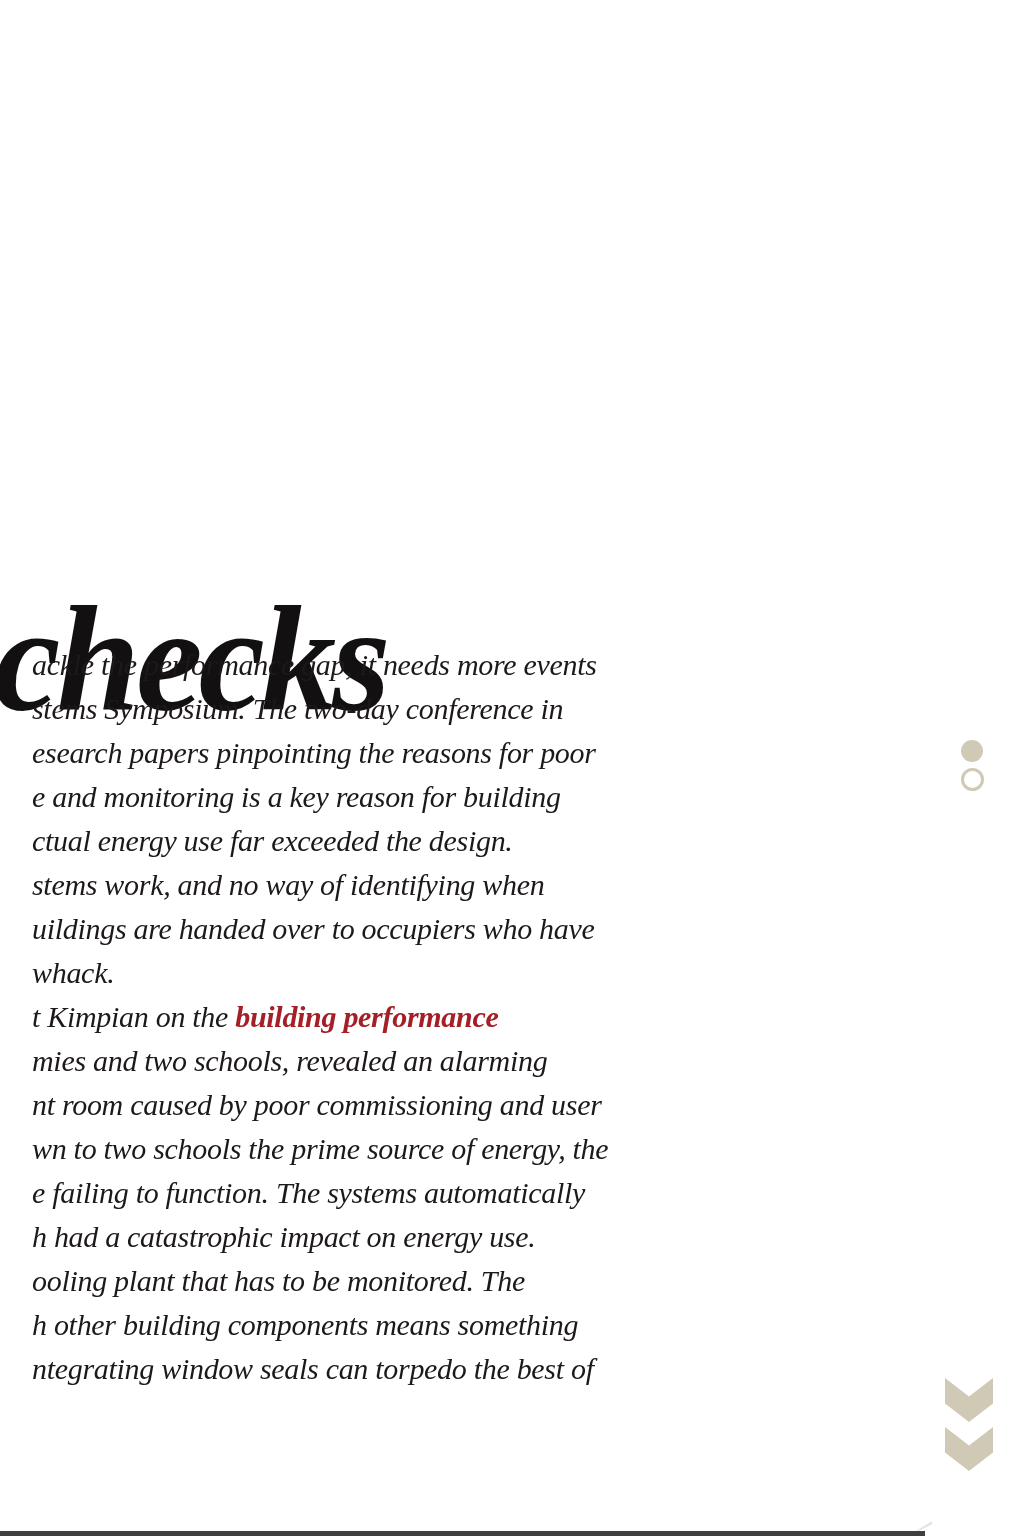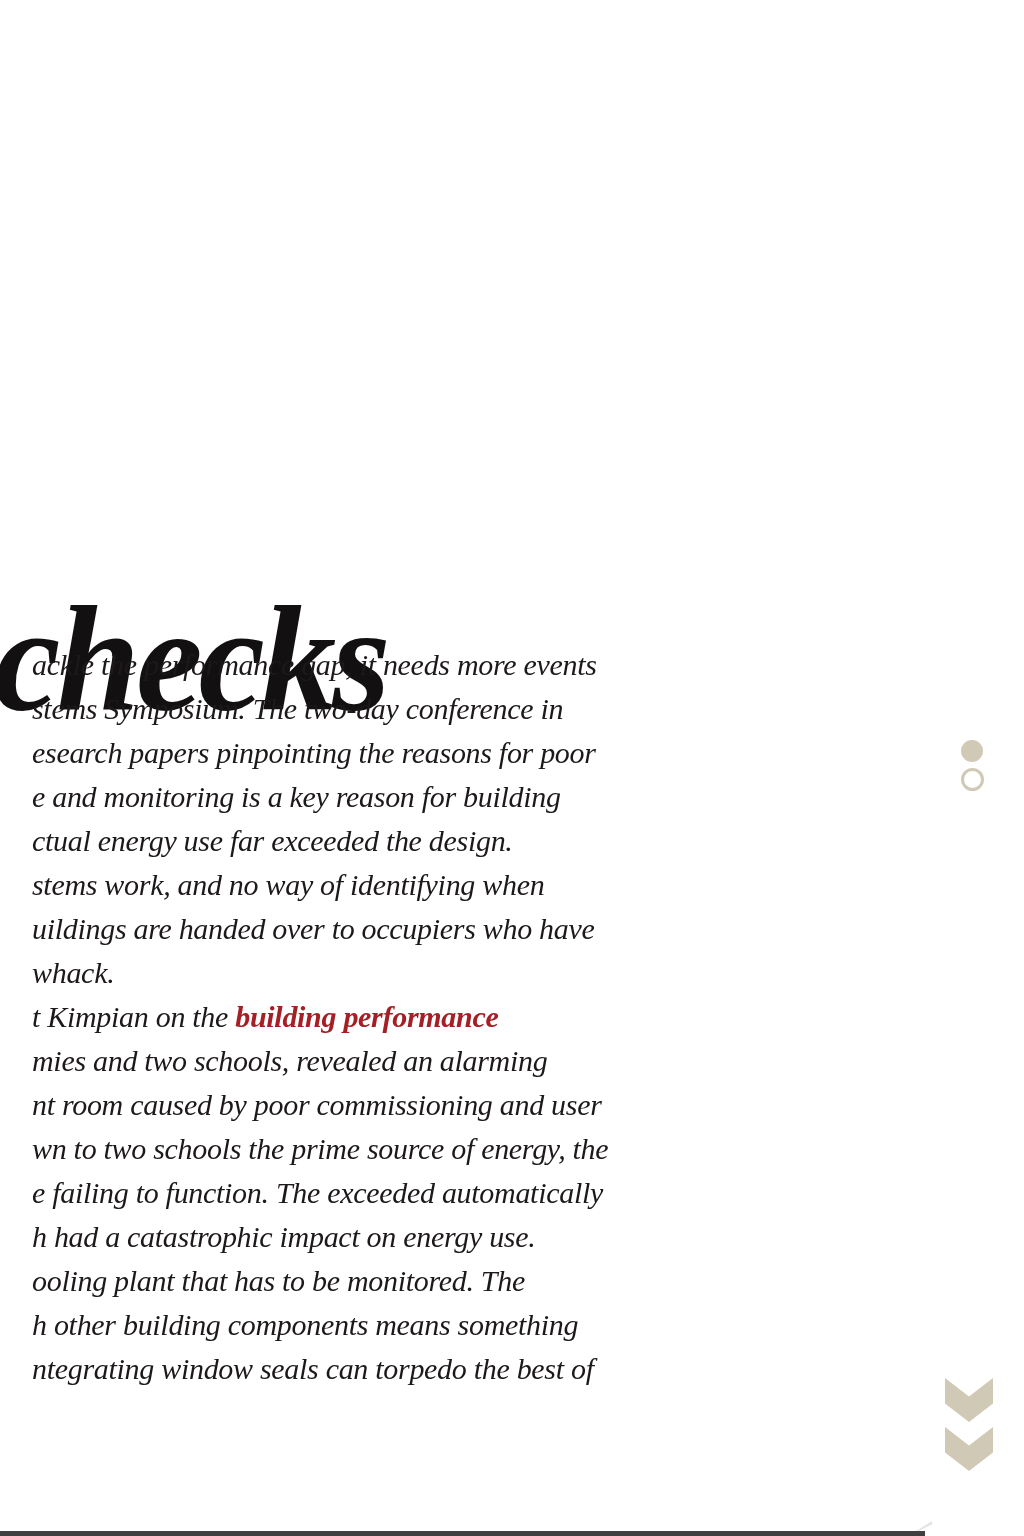--- a/index.html
+++ b/index.html
@@ -117,21 +117,21 @@
       <div class="line"><span>esearch papers pinpointing the reasons for poor</span></div>
       <div class="line"><span>e and monitoring is a key reason for building</span></div>
       <div class="line"><span>ctual energy use far exceeded the design.</span></div>
       <div class="line"><span>stems work, and no way of identifying when</span></div>
       <div class="line"><span>uildings are handed over to occupiers who have</span></div>
       <div class="line"><span>whack.</span></div>
       <div class="line"><span>t Kimpian on the </span><span class="red-link">building performance</span></div>
       <div class="line"><span>mies and two schools, revealed an alarming</span></div>
       <div class="line"><span>nt room caused by poor commissioning and user</span></div>
       <div class="line"><span>wn to two schools the prime source of energy, the</span></div>
-      <div class="line"><span>e failing to function. The exceeded automatically</span></div>
+      <div class="line"><span>e failing to function. The systems automatically</span></div>
       <div class="line"><span>h had a catastrophic impact on energy use.</span></div>
       <div class="line"><span>ooling plant that has to be monitored. The</span></div>
       <div class="line"><span>h other building components means something</span></div>
       <div class="line"><span>ntegrating window seals can torpedo the best of</span></div>
       <div class="line"></div>
     </div>
 
   <div class="dots">
       <div class="dot active"></div>
       <div class="dot inactive"></div>

